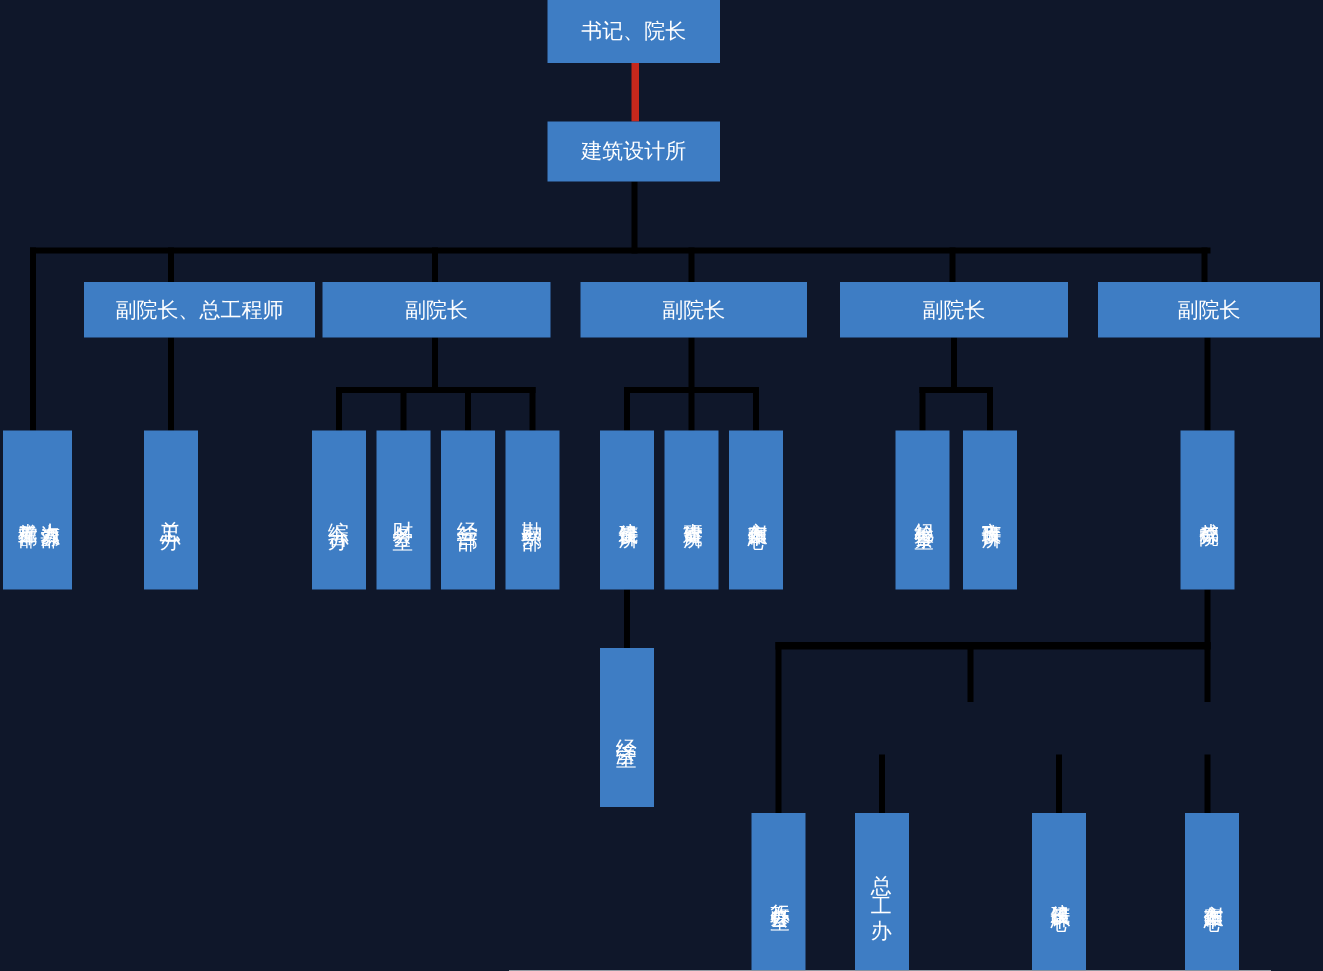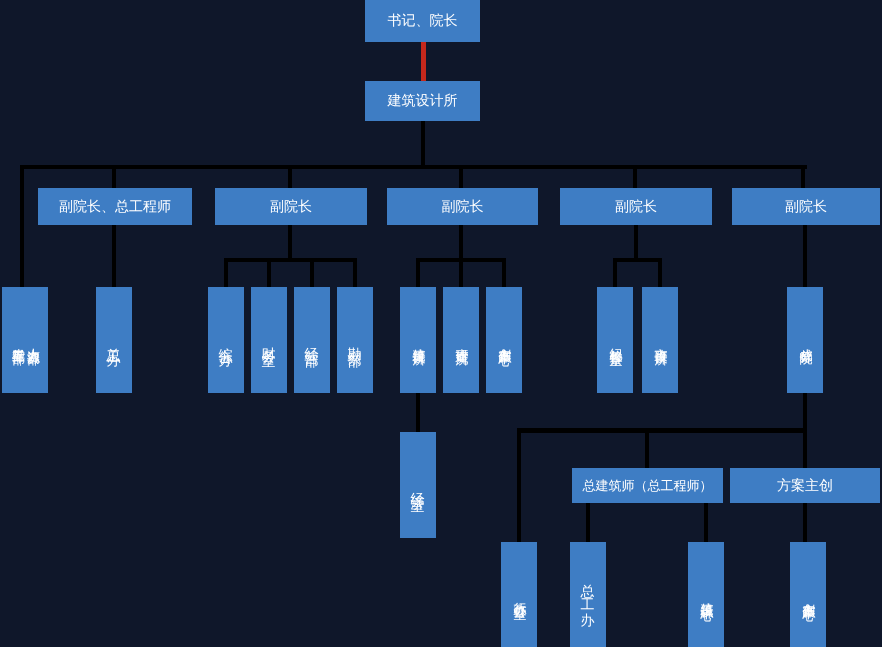--- a/index.html
+++ b/index.html
@@ -84,21 +84,21 @@
   <div class="line" style="left:704px;top:503px;width:4px;height:39px"></div>
   <div class="line" style="left:803px;top:503px;width:4px;height:39px"></div>
 
   <div class="hbox" style="left:365px;top:0px;width:115px;height:42px">
     <span>书记、院长</span>
   </div>
   <div class="hbox" style="left:365px;top:81px;width:115px;height:40px">
     <span>建筑设计所</span>
   </div>
 
-  <div class="hbox" style="left:38px;top:188px;width:154px;height:37px">
+  <div class="hbox" style="left:56px;top:188px;width:154px;height:37px">
     <span>副院长、总工程师</span>
   </div>
   <div class="hbox" style="left:215px;top:188px;width:152px;height:37px">
     <span>副院长</span>
   </div>
   <div class="hbox" style="left:387px;top:188px;width:151px;height:37px">
     <span>副院长</span>
   </div>
   <div class="hbox" style="left:560px;top:188px;width:152px;height:37px">
     <span>副院长</span>
@@ -144,26 +144,20 @@
     <span class="vtext tight">市政设计所</span>
   </div>
   <div class="vbox" style="left:787px;top:287px;width:36px;height:106px">
     <span class="vtext tight">成都分院</span>
   </div>
 
   <div class="vbox" style="left:400px;top:432px;width:36px;height:106px">
     <span class="vtext">经济室</span>
   </div>
 
-  <div class="hbox small" style="left:572px;top:468px;width:151px;height:35px">
-    <span>总建筑师（总工程师）</span>
-  </div>
-  <div class="hbox" style="left:730px;top:468px;width:150px;height:35px">
-    <span>方案主创</span>
-  </div>
 
   <div class="vbox" style="left:501px;top:542px;width:36px;height:105px">
     <span class="vtext tight">行政办公室</span>
   </div>
   <div class="vbox" style="left:570px;top:542px;width:36px;height:105px">
     <span class="vtext spread">总工办</span>
   </div>
   <div class="vbox" style="left:688px;top:542px;width:36px;height:105px">
     <span class="vtext tight">建筑设计中心</span>
   </div>

